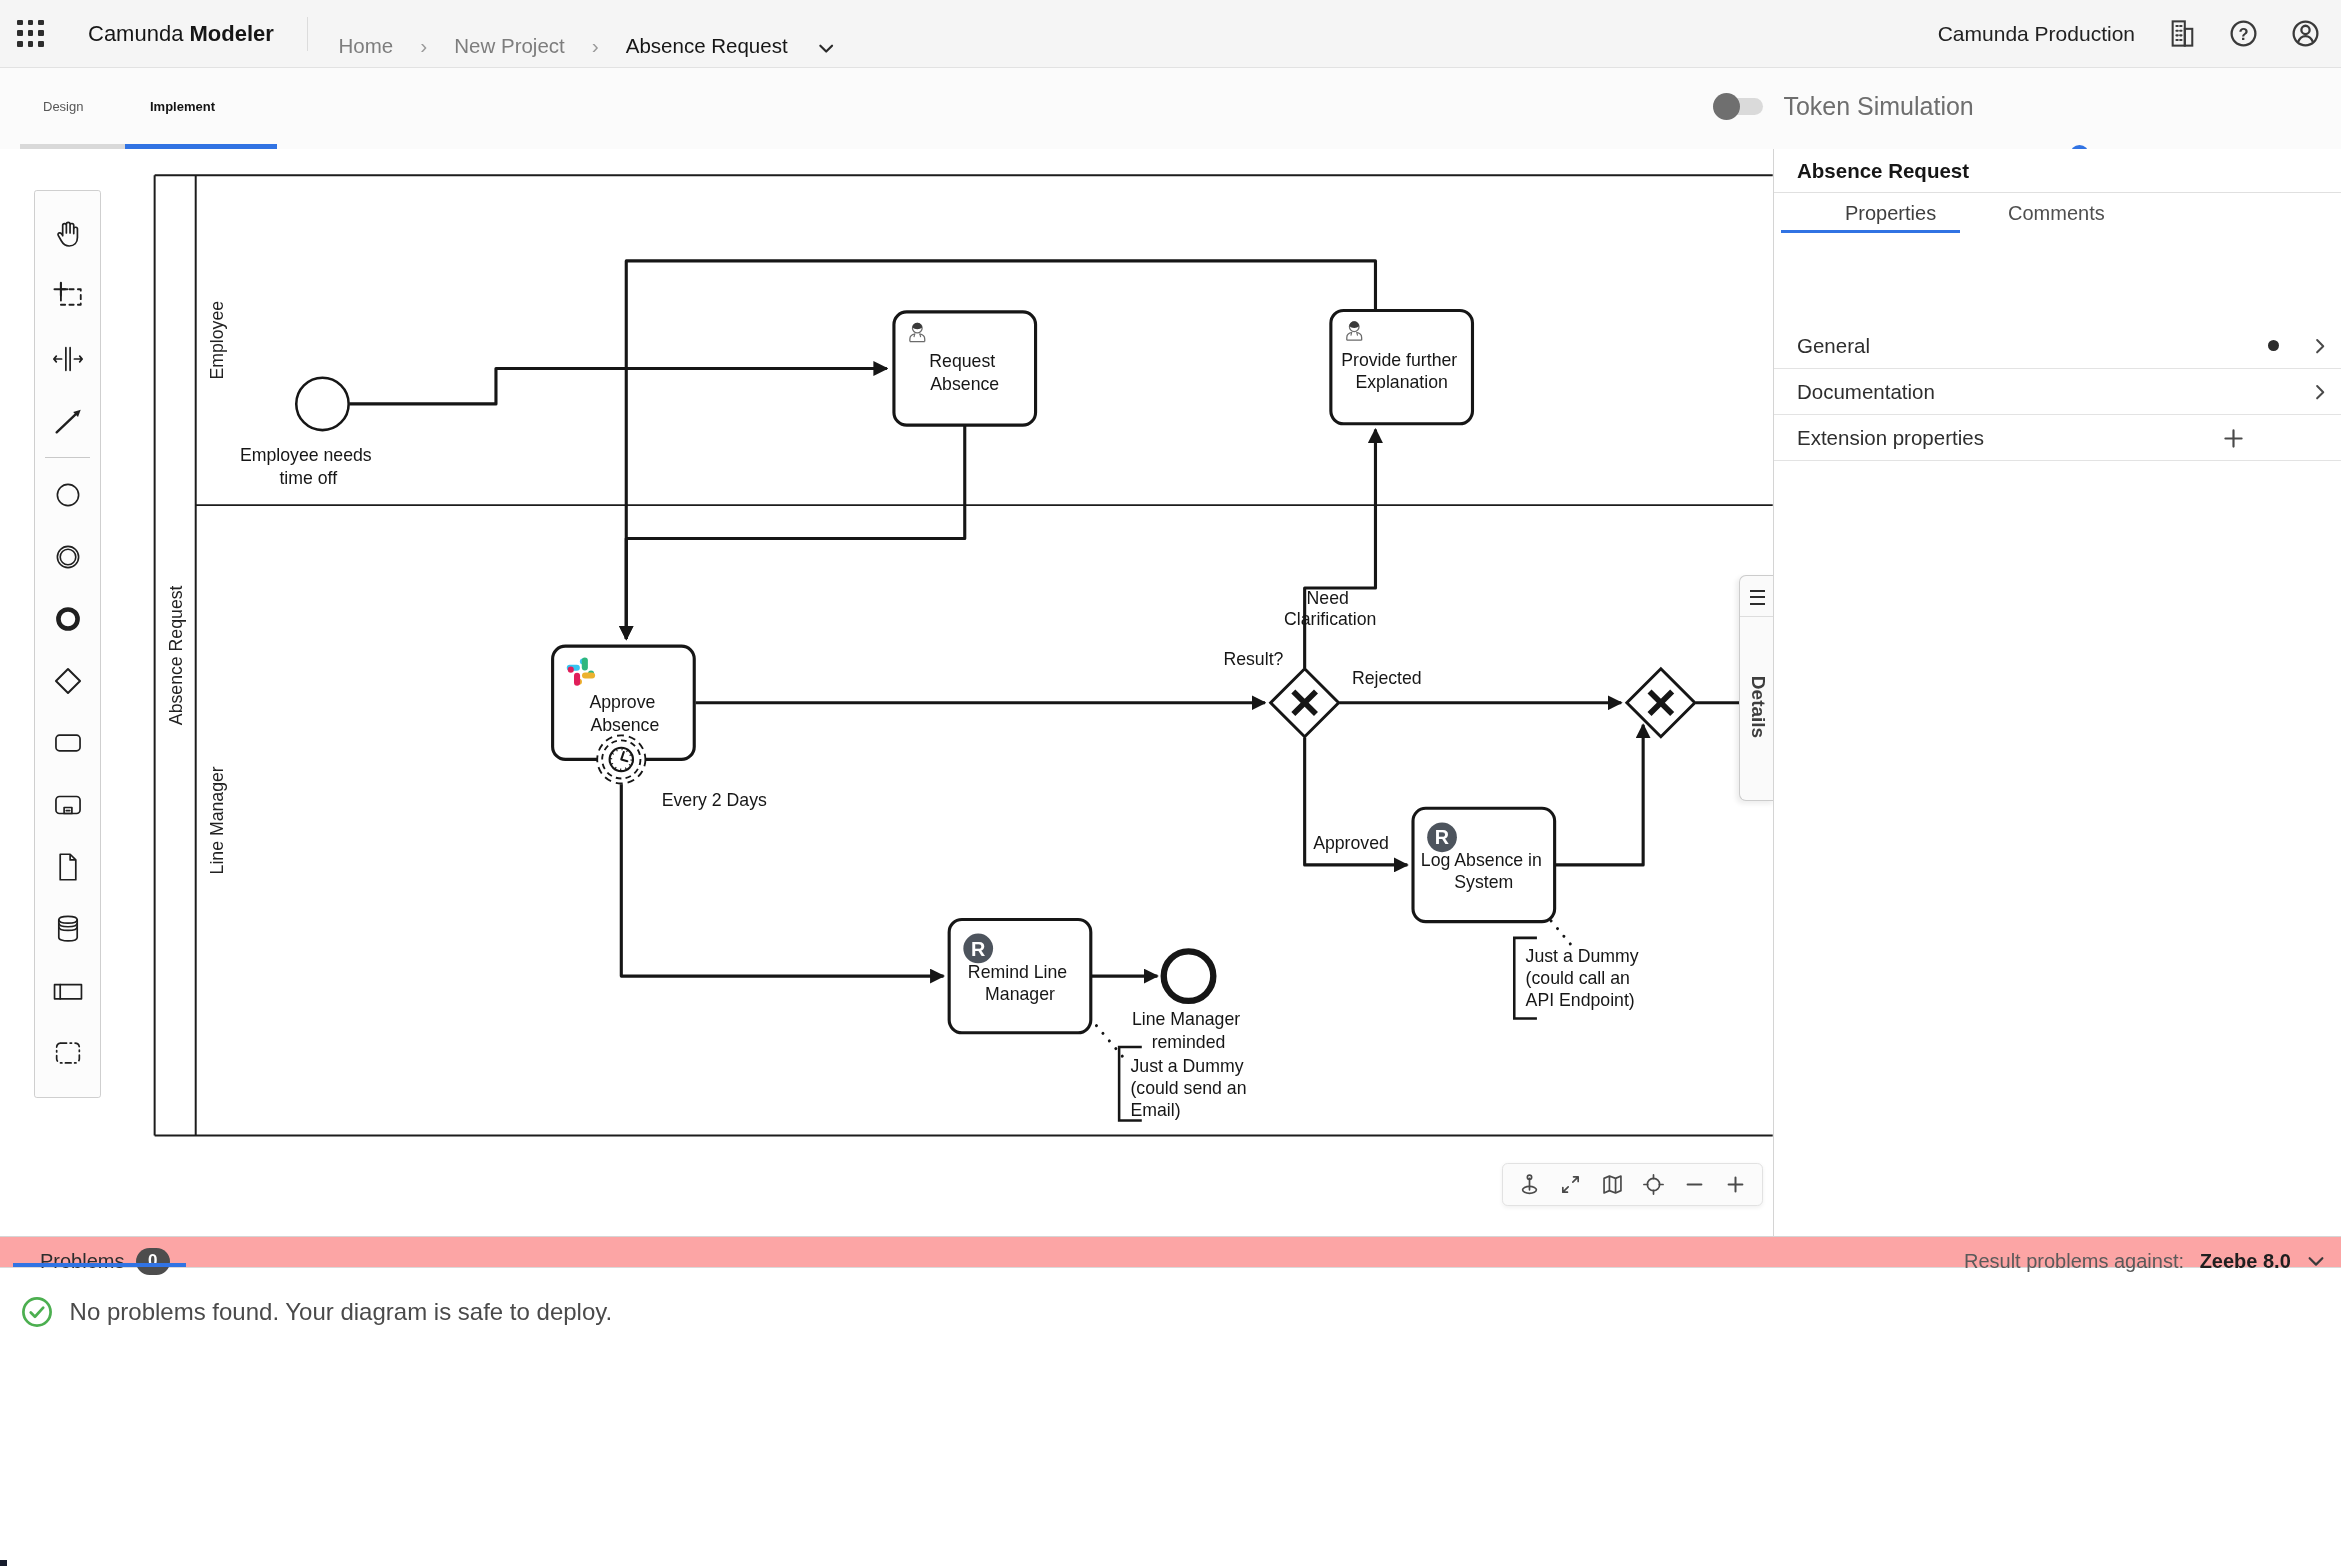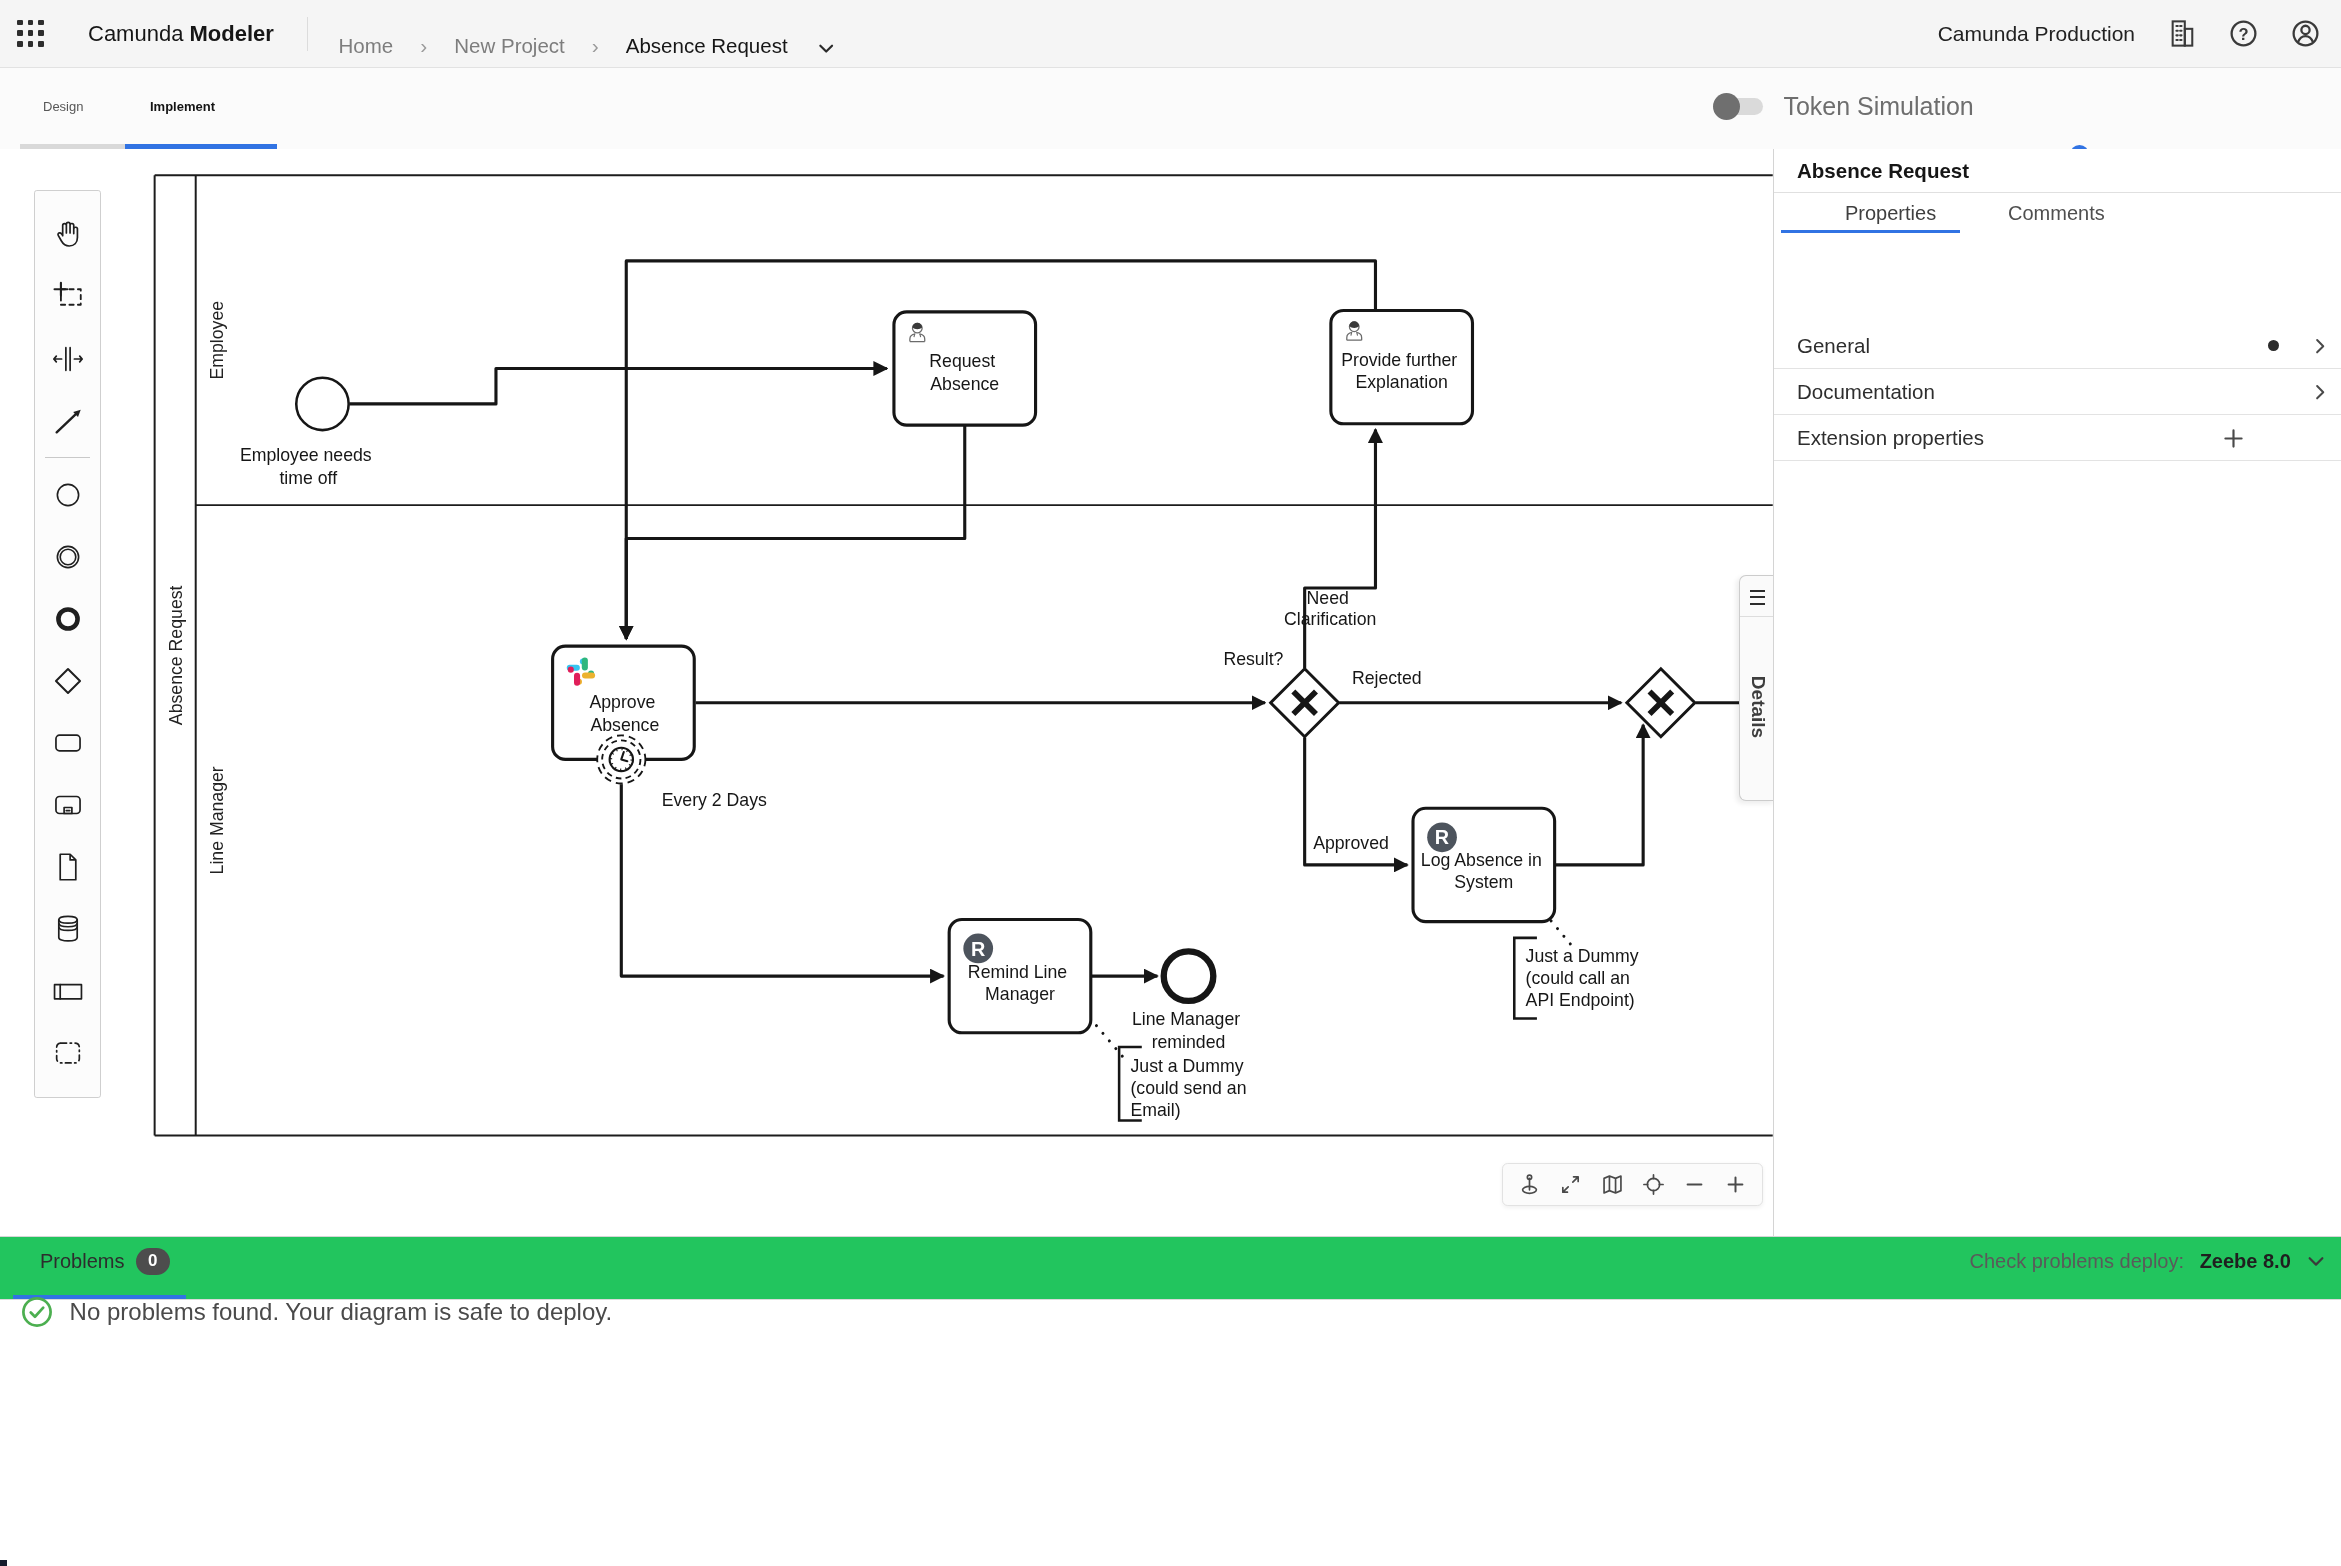--- a/index.html
+++ b/index.html
@@ -66,21 +66,21 @@
   .pgray{position:absolute;left:0;top:84px;width:100%;height:91px;background:#f7f7f7;border-bottom:0.7px solid #dcdcdc;box-sizing:border-box;display:flex;align-items:center;}
   .collab-ic{margin-left:18.4px;}
   .collab-label{margin-left:18.4px;font-family:"DejaVu Sans Mono",monospace;font-size:18.4px;font-weight:700;color:#1d1d1d;letter-spacing:0.4px;}
   .prow{position:absolute;left:0;width:100%;height:46px;border-bottom:0.7px solid #e3e3e3;box-sizing:border-box;display:flex;align-items:center;cursor:pointer;}
   .prow span.lbl{margin-left:23px;font-size:20.5px;color:#2e2e2e;}
   .prow .dot{position:absolute;left:494px;width:11.3px;height:11.3px;border-radius:50%;background:#2b2b2b;}
   .prow .chev{position:absolute;left:537px;top:14px;}
   .prow .plus{position:absolute;left:446px;top:10px;}
   
   .bottombar{position:absolute;left:0;top:1236px;width:2342px;height:331px;background:#fff;}
-  .problems-strip{position:absolute;left:0;top:0;width:100%;height:64px;background:#22c55e;border-top:0.7px solid #d6d6d6;border-bottom:0.7px solid #dadada;box-sizing:border-box;}
+  .problems-strip{position:absolute;left:0;top:0;width:100%;height:32px;background:#fca5a5;border-top:0.7px solid #d6d6d6;border-bottom:0.7px solid #dadada;box-sizing:border-box;}
   .ptab-problems{position:absolute;left:40px;top:0;height:48px;display:flex;align-items:center;gap:11.3px;font-size:20px;color:#2d2d2d;cursor:pointer;}
   .pbadge{min-width:34px;height:27px;border-radius:13.5px;background:#4d4d4d;color:#fff;font-size:17px;font-weight:700;display:flex;align-items:center;justify-content:center;}
   .problems-underline{position:absolute;left:12.8px;bottom:0;width:173px;height:4.3px;background:#3173e3;}
   .check-against{position:absolute;right:15.6px;top:0;height:48px;display:flex;align-items:center;gap:15.6px;cursor:pointer;}
   .check-against .lab{font-size:20px;color:#5a5a5a;}
   .check-against .val{font-size:20px;font-weight:700;color:#1f1f1f;}
   .msg-row{position:absolute;left:0;top:48px;width:100%;height:55px;display:flex;align-items:center;gap:15.6px;}
   .msg-row .ic{margin-left:20px;}
   .msg-row .txt{font-size:24px;color:#4a4a4a;}
   .corner-speck{position:absolute;left:0;top:1560px;width:7px;height:7px;background:#161b2c;}
@@ -516,21 +516,21 @@
   </div>
 
   <div class="bottombar">
     <div class="problems-strip">
       <div class="ptab-problems">
         <span>Problems</span>
         <span class="pbadge">0</span>
       </div>
       <div class="problems-underline"></div>
       <div class="check-against">
-        <span class="lab">Check problems deploy:</span>
+        <span class="lab">Result problems against:</span>
         <span class="val">Zeebe 8.0</span>
         <svg width="20" height="20" viewBox="0 0 22 22">
             <path d="M4 8l7 7 7-7" fill="none" stroke="#3a3a3a" stroke-width="2.4" stroke-linecap="round" stroke-linejoin="round"></path>
           </svg>
       </div>
     </div>
     <div class="msg-row">
       <svg class="ic" width="34" height="34" viewBox="0 0 30 30">
         <circle cx="15" cy="15" r="12" fill="none" stroke="#4caf50" stroke-width="2.4"></circle>
         <path d="M9.5 15.5l3.7 3.7 7.3-8" fill="none" stroke="#4caf50" stroke-width="2.4" stroke-linecap="round" stroke-linejoin="round"></path>

